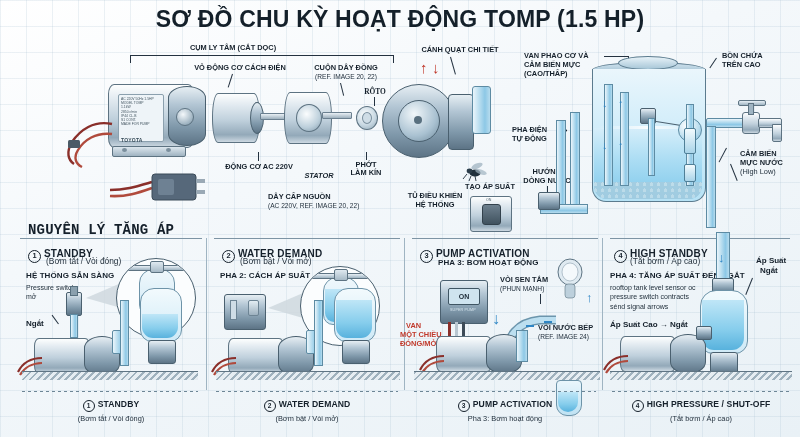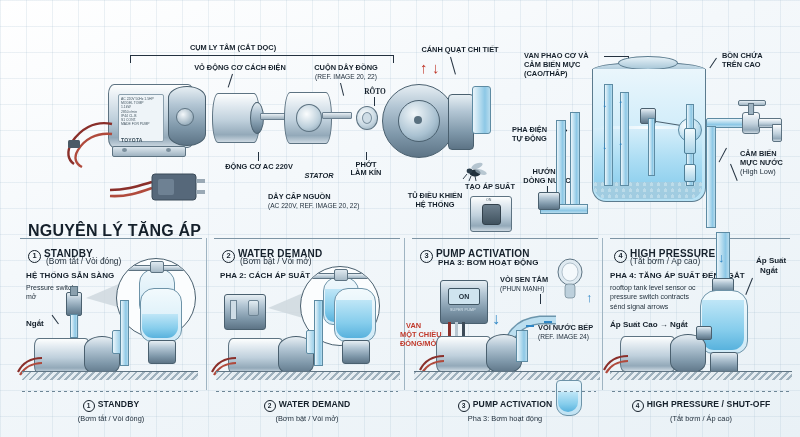--- a/index.html
+++ b/index.html
@@ -79,20 +79,21 @@
   .ground{
     background:repeating-linear-gradient(135deg,#9fb1bd 0 2px,#e6edf2 2px 5px);
     border-top:1px solid #5f7483;
   }
 </style>
 </head>
 <body>
 
 <div id="stage">
 
+  <div class="abs" id="title">SƠ ĐỒ CHU KỲ HOẠT ĐỘNG TOMP (1.5 HP)</div>
 
   <div class="abs lbl center" style="left:168px;top:44px;width:130px;">CỤM LY TÂM (CẮT DỌC)</div>
   <div class="abs brk" style="left:130px;top:55px;width:262px;"></div>
 
   <div class="abs lbl center" style="left:178px;top:64px;width:124px;">VỎ ĐỘNG CƠ CÁCH ĐIỆN</div>
   <div class="abs ln vline" style="left:232px;top:74px;height:14px;transform:rotate(18deg);transform-origin:top;"></div>
 
   <div class="abs lbl center" style="left:300px;top:64px;width:92px;">CUỘN DÂY ĐỒNG</div>
   <div class="abs lbl sub center tiny" style="left:296px;top:73px;width:100px;">(REF. IMAGE 20, 22)</div>
   <div class="abs ln vline" style="left:340px;top:83px;height:13px;transform:rotate(-14deg);transform-origin:top;"></div>
@@ -239,21 +240,21 @@
     <div class="abs steel" style="left:772px;top:124px;width:8px;height:16px;border-radius:0 0 2px 2px;"></div>
 
     <div class="abs pipeV" style="left:556px;top:120px;width:8px;height:92px;"></div>
     <div class="abs pipeV" style="left:570px;top:112px;width:8px;height:100px;"></div>
     <div class="abs pipe" style="left:540px;top:204px;width:46px;height:8px;"></div>
     <div class="abs pipeV" style="left:706px;top:126px;width:8px;height:100px;"></div>
 
     <div class="abs steelDark" style="left:538px;top:192px;width:20px;height:16px;border-radius:2px;"></div>
   </div>
 
-  <div class="abs" style="left:28px;top:222px;font-size:16px;font-weight:bold;letter-spacing:.2px;">NGUYÊN LÝ TĂNG ÁP</div>
+  <div class="abs" style="left:28px;top:222px;font-size:14px;font-weight:bold;letter-spacing:.2px;font-family:Liberation Mono, monospace;">NGUYÊN LÝ TĂNG ÁP</div>
 
   <div class="abs panel-top" style="left:20px;top:238px;width:182px;"></div>
   <div class="abs panel-top" style="left:214px;top:238px;width:186px;"></div>
   <div class="abs panel-top" style="left:412px;top:238px;width:186px;"></div>
   <div class="abs panel-top" style="left:610px;top:238px;width:180px;"></div>
   <div class="abs panel-div" style="left:206px;top:238px;height:152px;"></div>
   <div class="abs panel-div" style="left:404px;top:238px;height:152px;"></div>
   <div class="abs panel-div" style="left:602px;top:238px;height:152px;"></div>
 
   <div>
@@ -381,21 +382,21 @@
     </svg>
     <div class="abs pipeV" style="left:516px;top:330px;width:10px;height:30px;"></div>
     <div class="abs ground" style="left:414px;top:371px;width:186px;height:8px;"></div>
 
     <div class="abs" style="left:556px;top:380px;width:24px;height:34px;border-radius:4px 4px 11px 11px;background:linear-gradient(180deg,#eaf6fc,#bfe2f3);border:1px solid #6d93a8;"></div>
     <div class="abs waterDeep" style="left:558px;top:392px;width:20px;height:20px;border-radius:0 0 10px 10px;"></div>
   </div>
 
   <div>
     <div class="abs" style="left:614px;top:243px;white-space:nowrap;">
-      <span class="pnum">4</span><span class="ptitle">HIGH PRESSURE</span>
+      <span class="pnum">4</span><span class="ptitle">HIGH STANDBY</span>
     </div>
     <div class="abs psub" style="left:630px;top:256px;">(Tắt bơm / Áp cao)</div>
     <div class="abs phase" style="left:610px;top:271px;">PHA 4: TĂNG ÁP SUẤT ĐẾN NGẮT</div>
     <div class="abs pbody" style="left:610px;top:283px;white-space:pre-line;width:120px;">rooftop tank level sensor oc
 pressure switch contracts
 sénd signal arrows</div>
     <div class="abs lbl mixed" style="left:610px;top:320px;font-size:8px;">Áp Suất Cao → Ngắt</div>
 
     <div class="abs lbl mixed" style="left:756px;top:256px;font-size:8px;">Áp Suất</div>
     <div class="abs lbl mixed" style="left:760px;top:266px;font-size:8px;">Ngắt</div>

